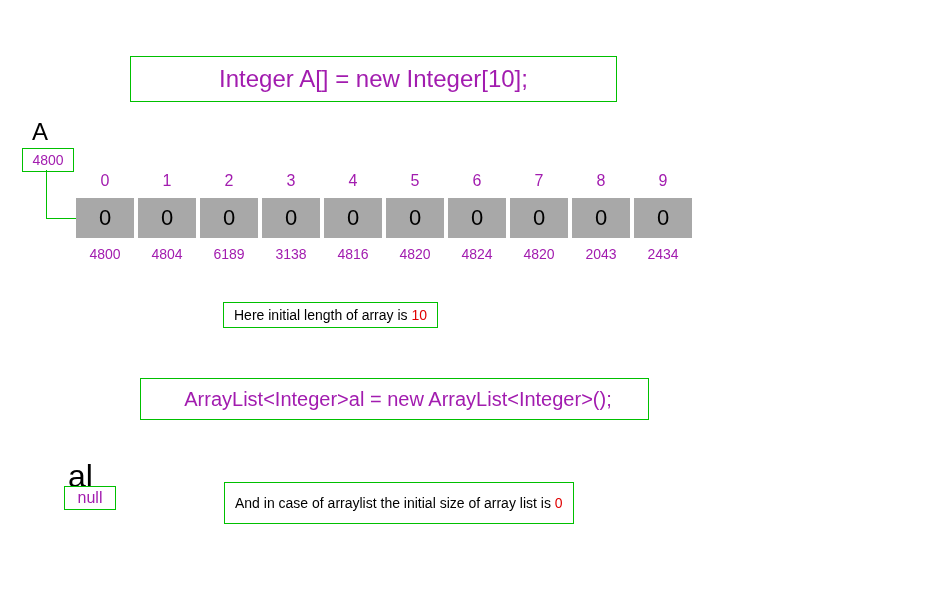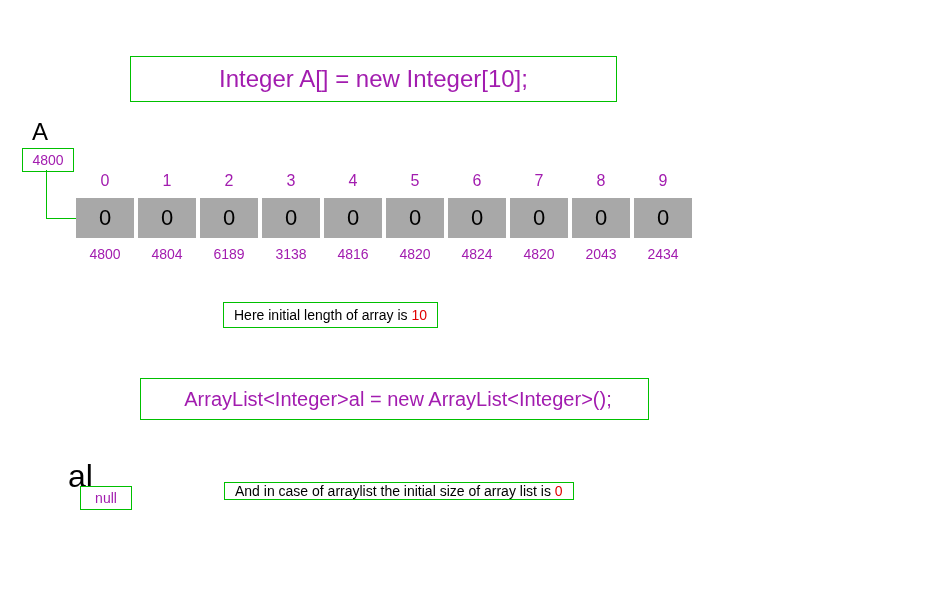--- a/index.html
+++ b/index.html
@@ -40,22 +40,21 @@
   #refA {
     left: 22px; top: 148px;
     width: 50px; height: 22px;
     display:flex; align-items:center; justify-content:center;
     font-size: 14px;
   }
   #refAl {
     left: 64px; top: 486px;
     width: 50px; height: 22px;
     display:flex; align-items:center; justify-content:center;
-    font-size: 14px;
-    margin-left: 16px;
+    font-size: 16px;
   }
 
   
   #arrayRow {
     left: 76px; top: 198px;
     display: flex;
   }
   .cell {
     width: 58px; height: 40px;
     background: #a8a8a8;
@@ -88,21 +87,21 @@
 
   
   #note1 {
     left: 215px; top: 302px;
     padding: 4px 10px;
     font-size: 14px;
     margin-left: 8px;
   }
   #note2 {
     left: 224px; top: 482px;
-    padding: 0 10px;
+    padding: 12px 10px;
     font-size: 14px;
   }
 
   
   #conn-v {
     left: 46px; top: 170px;
     width: 0px; height: 48px;
     border-left: 1.5px solid #00c000;
   }
   #conn-h {

